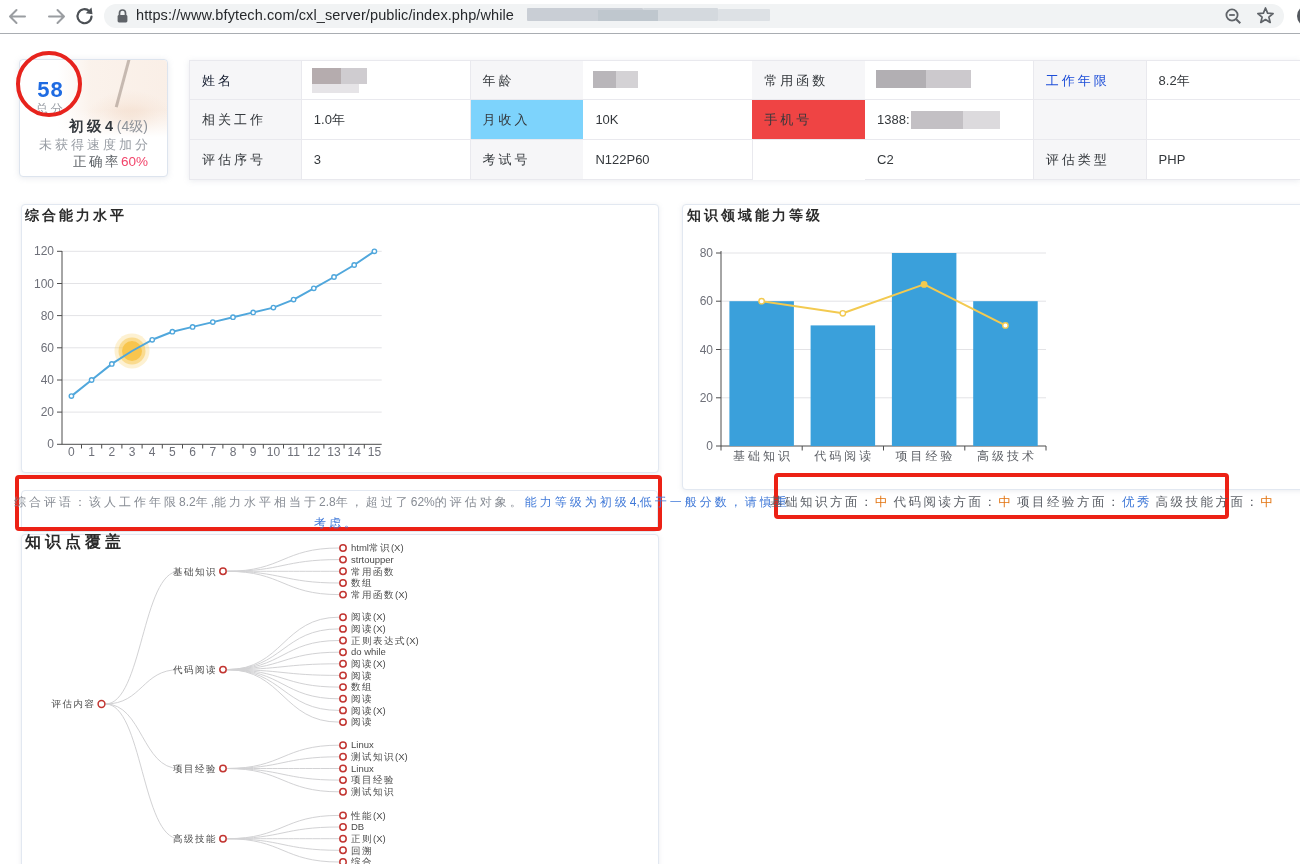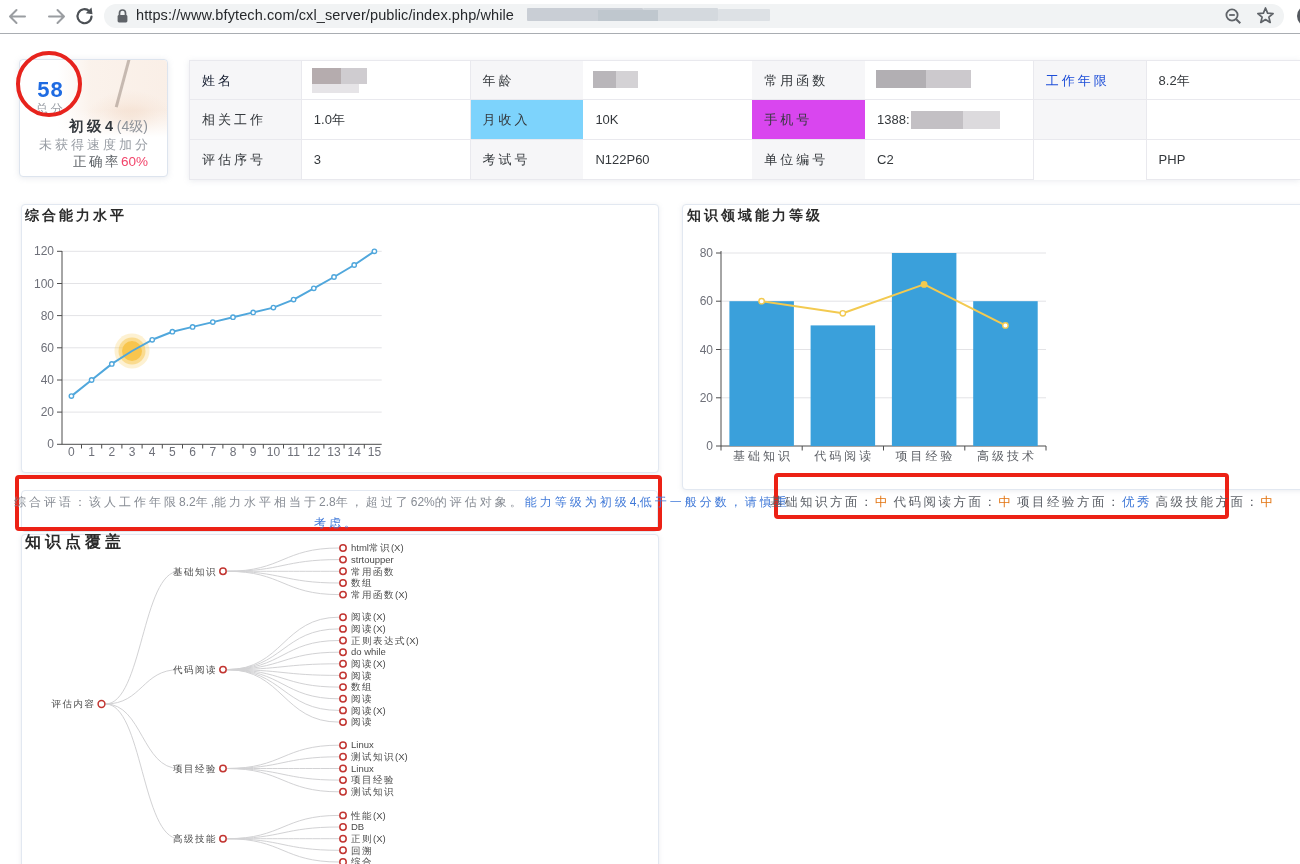--- a/index.html
+++ b/index.html
@@ -74,39 +74,39 @@
     <div class="abs" style="left:957.1px;top:0px;width:1px;height:40px;background:#e9e9ee"></div>
     <div class="abs" style="left:957.6px;top:0px;width:165.4px;height:40px;background:#fff;border:1px solid #e9e9ee;border-width:1px 0 1px 0;box-sizing:border-box;line-height:39px;padding-left:12px;font-size:13px;color:#34383c;white-space:nowrap;overflow:hidden">8.2<span style="letter-spacing:3px">年</span></div>
     <div class="abs" style="left:0.0px;top:40px;width:112.8px;height:40px;background:#f6f6f8;border:1px solid #e9e9ee;border-width:0 0 1px 1px;box-sizing:border-box;line-height:39px;padding-left:12px;font-size:13px;color:#34383c;white-space:nowrap;overflow:hidden"><span style="letter-spacing:3px">相关工作</span></div>
     <div class="abs" style="left:112.3px;top:40px;width:1px;height:40px;background:#e9e9ee"></div>
     <div class="abs" style="left:112.8px;top:40px;width:168.8px;height:40px;background:#fff;border:1px solid #e9e9ee;border-width:0 0 1px 0;box-sizing:border-box;line-height:39px;padding-left:12px;font-size:13px;color:#34383c;white-space:nowrap;overflow:hidden">1.0<span style="letter-spacing:3px">年</span></div>
     <div class="abs" style="left:281.1px;top:40px;width:1px;height:40px;background:#e9e9ee"></div>
     <div class="abs" style="left:281.6px;top:40px;width:112.8px;height:40px;background:#7dd3fc;border:1px solid #e9e9ee;border-width:0 0 1px 0;box-sizing:border-box;line-height:39px;padding-left:12px;font-size:13px;color:#34383c;white-space:nowrap;overflow:hidden"><span style="letter-spacing:3px">月收入</span></div>
     <div class="abs" style="left:393.9px;top:40px;width:1px;height:40px;background:#e9e9ee"></div>
     <div class="abs" style="left:394.4px;top:40px;width:168.8px;height:40px;background:#fff;border:1px solid #e9e9ee;border-width:0 0 1px 0;box-sizing:border-box;line-height:39px;padding-left:12px;font-size:13px;color:#34383c;white-space:nowrap;overflow:hidden">10K</div>
     <div class="abs" style="left:562.7px;top:40px;width:1px;height:40px;background:#e9e9ee"></div>
-    <div class="abs" style="left:563.2px;top:40px;width:112.8px;height:40px;background:#d946ef;border:1px solid #e9e9ee;border-width:0 0 1px 0;box-sizing:border-box;line-height:39px;padding-left:12px;font-size:13px;color:#34383c;white-space:nowrap;overflow:hidden"><span style="letter-spacing:3px">手机号</span></div>
+    <div class="abs" style="left:563.2px;top:40px;width:112.8px;height:40px;background:#ef4444;border:1px solid #e9e9ee;border-width:0 0 1px 0;box-sizing:border-box;line-height:39px;padding-left:12px;font-size:13px;color:#34383c;white-space:nowrap;overflow:hidden"><span style="letter-spacing:3px">手机号</span></div>
     <div class="abs" style="left:675.5px;top:40px;width:1px;height:40px;background:#e9e9ee"></div>
     <div class="abs" style="left:676.0px;top:40px;width:168.8px;height:40px;background:#fff;border:1px solid #e9e9ee;border-width:0 0 1px 0;box-sizing:border-box;line-height:39px;padding-left:12px;font-size:13px;color:#34383c;white-space:nowrap;overflow:hidden">1388:</div>
     <div class="abs" style="left:844.3px;top:40px;width:1px;height:40px;background:#e9e9ee"></div>
     <div class="abs" style="left:844.8px;top:40px;width:112.8px;height:40px;background:#f6f6f8;border:1px solid #e9e9ee;border-width:0 0 1px 0;box-sizing:border-box;line-height:39px;padding-left:12px;font-size:13px;color:#34383c;white-space:nowrap;overflow:hidden"></div>
     <div class="abs" style="left:957.1px;top:40px;width:1px;height:40px;background:#e9e9ee"></div>
     <div class="abs" style="left:957.6px;top:40px;width:165.4px;height:40px;background:#fff;border:1px solid #e9e9ee;border-width:0 0 1px 0;box-sizing:border-box;line-height:39px;padding-left:12px;font-size:13px;color:#34383c;white-space:nowrap;overflow:hidden"></div>
     <div class="abs" style="left:0.0px;top:80px;width:112.8px;height:40px;background:#f6f6f8;border:1px solid #e9e9ee;border-width:0 0 1px 1px;box-sizing:border-box;line-height:39px;padding-left:12px;font-size:13px;color:#34383c;white-space:nowrap;overflow:hidden"><span style="letter-spacing:3px">评估序号</span></div>
     <div class="abs" style="left:112.3px;top:80px;width:1px;height:40px;background:#e9e9ee"></div>
     <div class="abs" style="left:112.8px;top:80px;width:168.8px;height:40px;background:#fff;border:1px solid #e9e9ee;border-width:0 0 1px 0;box-sizing:border-box;line-height:39px;padding-left:12px;font-size:13px;color:#34383c;white-space:nowrap;overflow:hidden">3</div>
     <div class="abs" style="left:281.1px;top:80px;width:1px;height:40px;background:#e9e9ee"></div>
     <div class="abs" style="left:281.6px;top:80px;width:112.8px;height:40px;background:#f6f6f8;border:1px solid #e9e9ee;border-width:0 0 1px 0;box-sizing:border-box;line-height:39px;padding-left:12px;font-size:13px;color:#34383c;white-space:nowrap;overflow:hidden"><span style="letter-spacing:3px">考试号</span></div>
     <div class="abs" style="left:393.9px;top:80px;width:1px;height:40px;background:#e9e9ee"></div>
     <div class="abs" style="left:394.4px;top:80px;width:168.8px;height:40px;background:#fff;border:1px solid #e9e9ee;border-width:0 0 1px 0;box-sizing:border-box;line-height:39px;padding-left:12px;font-size:13px;color:#34383c;white-space:nowrap;overflow:hidden">N122P60</div>
     <div class="abs" style="left:562.7px;top:80px;width:1px;height:40px;background:#e9e9ee"></div>
-    <div class="abs" style="left:563.2px;top:80px;width:112.8px;height:40px;background:#f6f6f8;border:1px solid #e9e9ee;border-width:0 0 1px 0;box-sizing:border-box;line-height:39px;padding-left:12px;font-size:13px;color:#34383c;white-space:nowrap;overflow:hidden"><span style="letter-spacing:3px">单位编号</span></div>
     <div class="abs" style="left:675.5px;top:80px;width:1px;height:40px;background:#e9e9ee"></div>
     <div class="abs" style="left:676.0px;top:80px;width:168.8px;height:40px;background:#fff;border:1px solid #e9e9ee;border-width:0 0 1px 0;box-sizing:border-box;line-height:39px;padding-left:12px;font-size:13px;color:#34383c;white-space:nowrap;overflow:hidden">C2</div>
     <div class="abs" style="left:844.3px;top:80px;width:1px;height:40px;background:#e9e9ee"></div>
+    <div class="abs" style="left:844.8px;top:80px;width:112.8px;height:40px;background:#f6f6f8;border:1px solid #e9e9ee;border-width:0 0 1px 0;box-sizing:border-box;line-height:39px;padding-left:12px;font-size:13px;color:#34383c;white-space:nowrap;overflow:hidden"><span style="letter-spacing:3px">评估类型</span></div>
     <div class="abs" style="left:957.1px;top:80px;width:1px;height:40px;background:#e9e9ee"></div>
     <div class="abs" style="left:957.6px;top:80px;width:165.4px;height:40px;background:#fff;border:1px solid #e9e9ee;border-width:0 0 1px 0;box-sizing:border-box;line-height:39px;padding-left:12px;font-size:13px;color:#34383c;white-space:nowrap;overflow:hidden">PHP</div>
     <div class="abs" style="left:123px;top:8px;width:29px;height:16px;background:#b5acae"></div>
     <div class="abs" style="left:152px;top:8px;width:26px;height:16px;background:#cfccd0"></div>
     <div class="abs" style="left:123px;top:24px;width:47px;height:9px;background:#e6e4e7"></div>
     <div class="abs" style="left:404px;top:11px;width:23px;height:17px;background:#b9b6ba"></div>
     <div class="abs" style="left:427px;top:11px;width:22px;height:17px;background:#d4d2d5"></div>
     <div class="abs" style="left:687px;top:10px;width:50px;height:18px;background:#b2afb3"></div>
     <div class="abs" style="left:737px;top:10px;width:45px;height:18px;background:#ccc9cd"></div>
     <div class="abs" style="left:722px;top:51px;width:52px;height:18px;background:#c3c0c4"></div>

